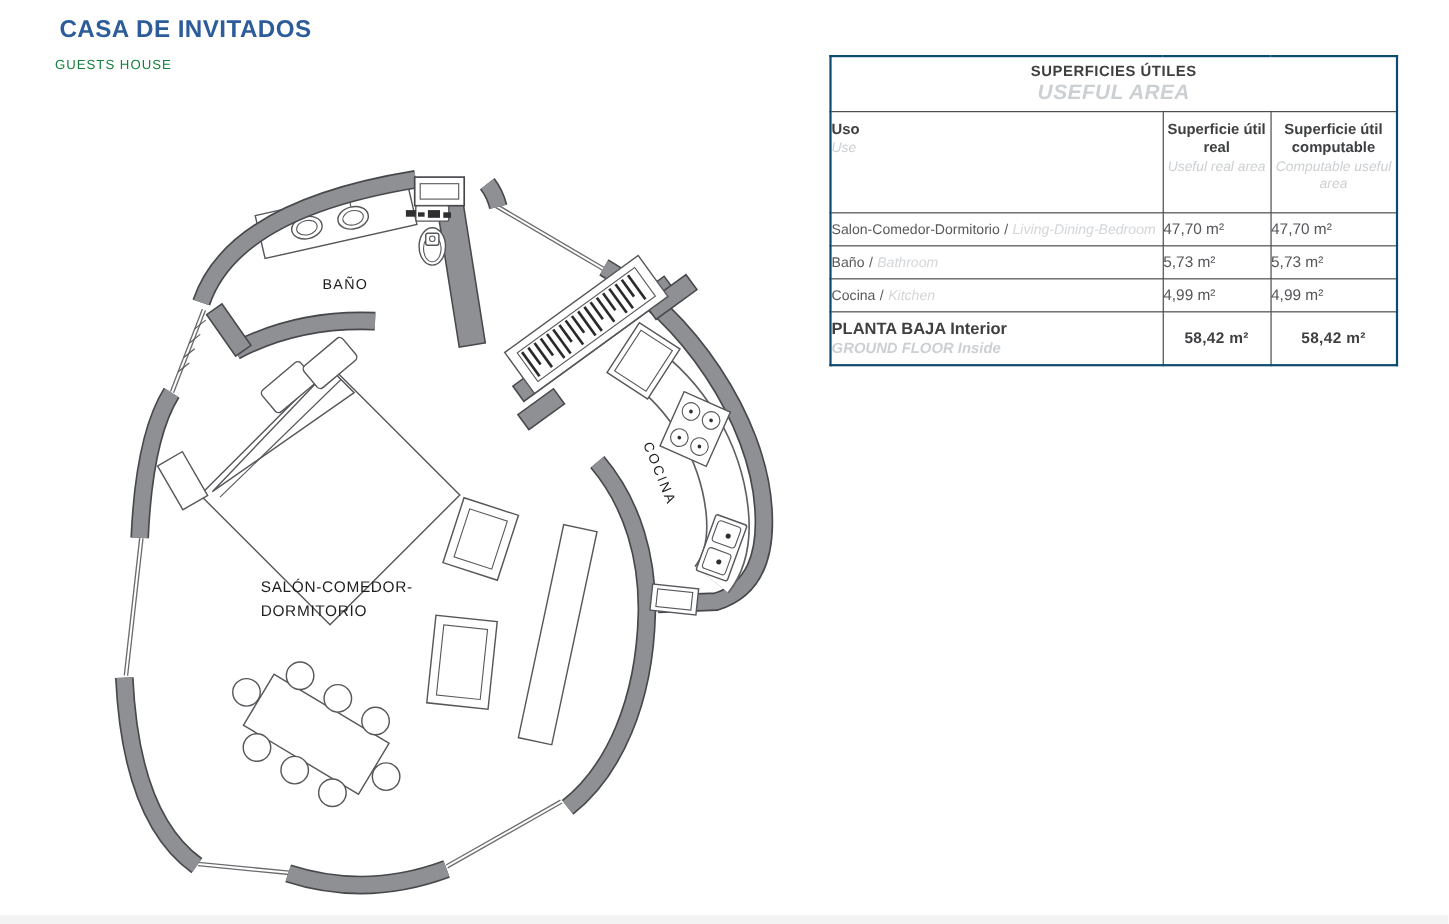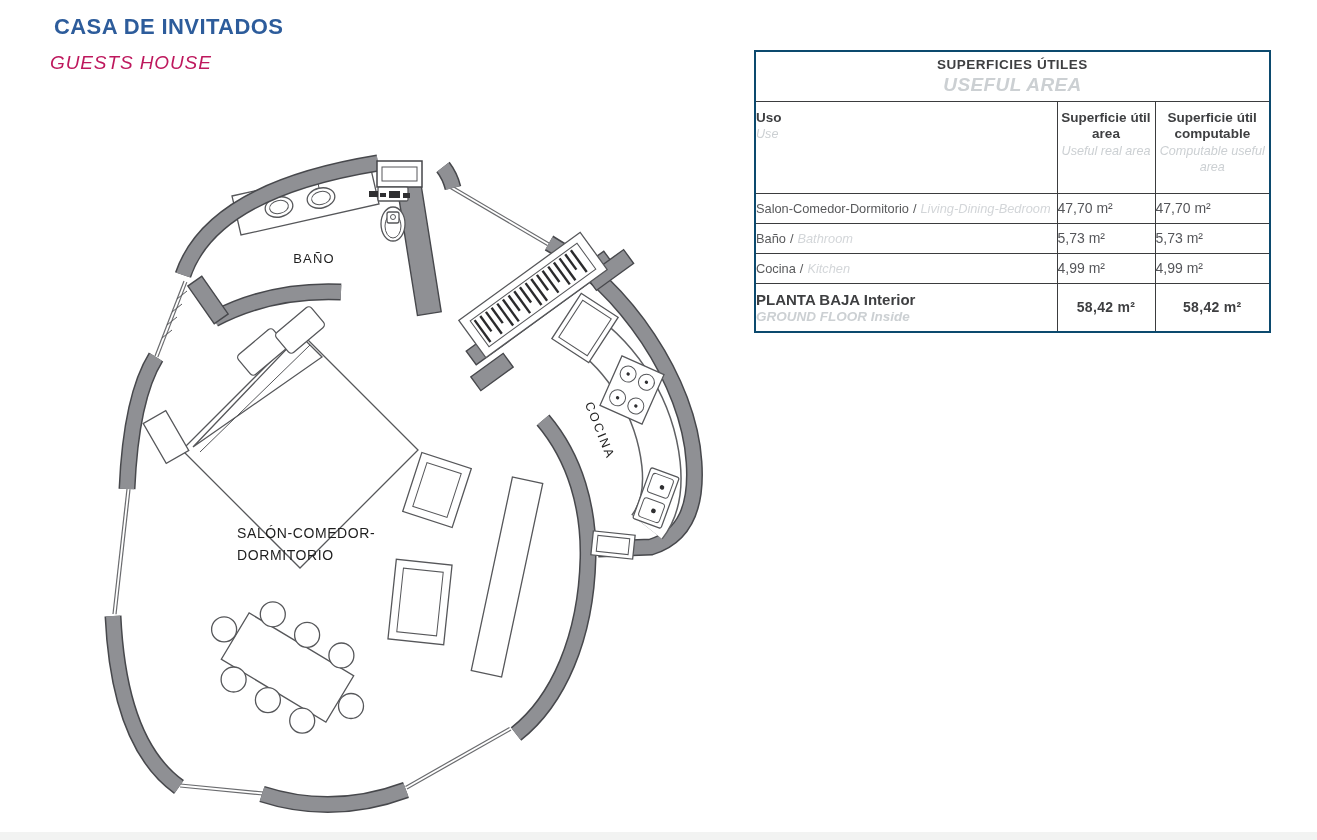--- a/index.html
+++ b/index.html
@@ -1,22 +1,22 @@
 <!DOCTYPE html>
 <html><head>
 <meta charset="utf-8">
 <style>
   html,body{margin:0;padding:0;background:#ffffff;}
   .canvas{position:relative;width:1317px;height:840px;background:#fff;overflow:hidden;
           font-family:"Liberation Sans",sans-serif;}
   
   .title{position:absolute;left:54px;top:14px;font-size:22px;font-weight:bold;
          color:#2d5c9b;letter-spacing:.4px;}
-  .subtitle{position:absolute;left:50px;top:52px;font-size:19px;font-style:italic;
-            color:#be185d;letter-spacing:.9px;}
+  .subtitle{position:absolute;left:50px;top:52px;font-size:12px;
+            color:#15803d;letter-spacing:.9px;}
   
   .plan{position:absolute;left:0;top:0;}
   .wo{fill:none;stroke:#47484c;stroke-width:17;}
   .wf{fill:none;stroke:#8f9094;stroke-width:14;}
   .wr{fill:#8f9094;stroke:#47484c;stroke-width:1.4;}
   .f{fill:#ffffff;stroke:#56575a;stroke-width:1.3;}
   .tl{fill:none;stroke:#6a6b6e;stroke-width:1.2;}
   .thin{fill:none;stroke:#56575a;stroke-width:1;}
   .dark{fill:#2f2f31;}
   .lbl{font-family:"Liberation Sans",sans-serif;fill:#1e1e1e;}
@@ -242,21 +242,21 @@
           <div class="t-title">SUPERFICIES ÚTILES</div>
           <div class="t-title-en">USEFUL AREA</div>
         </td>
       </tr>
       <tr class="tr-head">
         <th class="th-uso">
           <div class="h-es">Uso</div>
           <div class="h-en">Use</div>
         </th>
         <th class="th-c">
-          <div class="h-es">Superficie útil area</div>
+          <div class="h-es">Superficie útil real</div>
           <div class="h-en">Useful real area</div>
         </th>
         <th class="th-c">
           <div class="h-es">Superficie útil computable</div>
           <div class="h-en">Computable useful area</div>
         </th>
       </tr>
       <tr class="tr-data">
         <td class="td-uso">
           <span>Salon-Comedor-Dormitorio</span><span class="sep">/</span><span class="use-en">Living-Dining-Bedroom</span>

